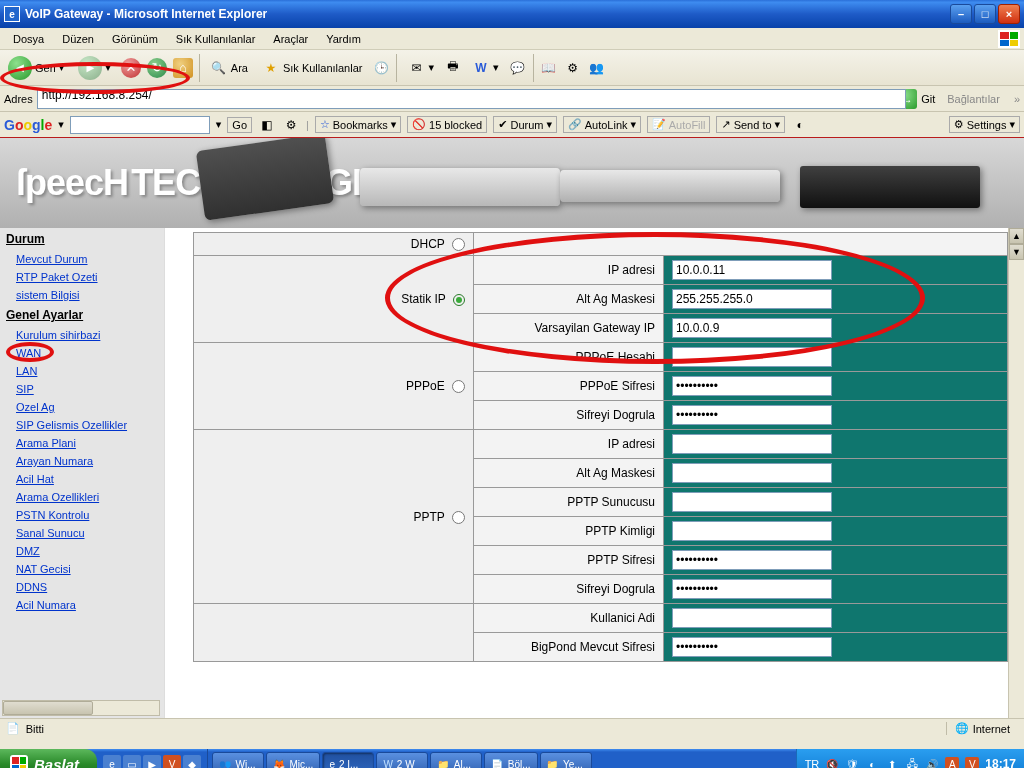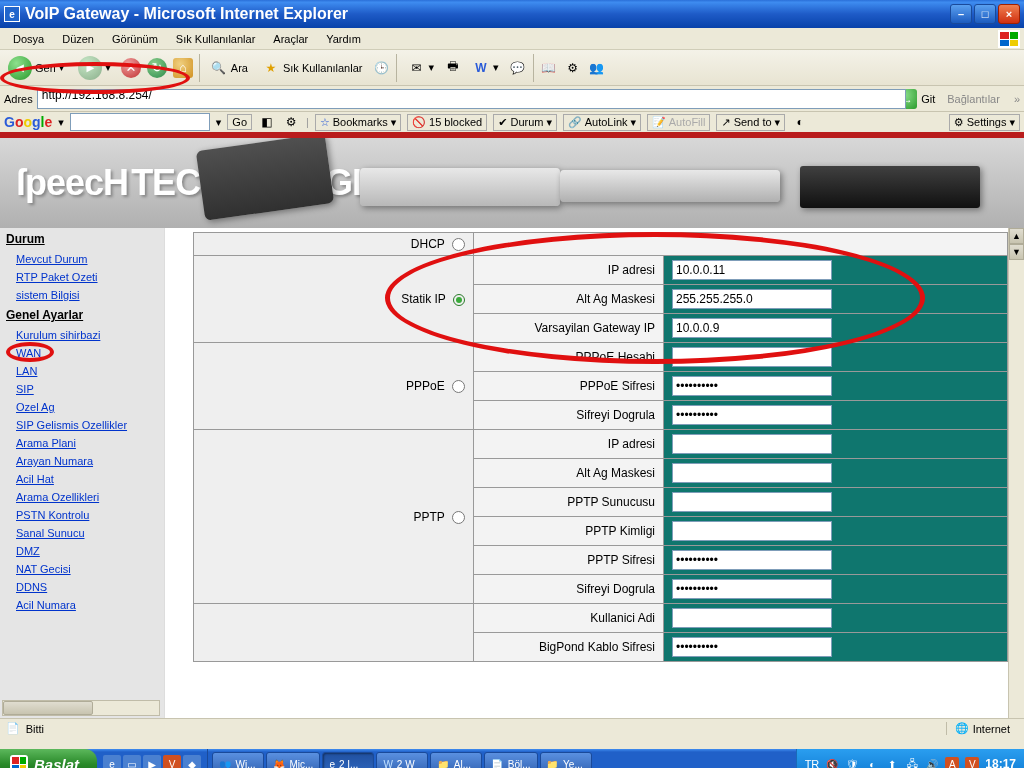--- a/index.html
+++ b/index.html
@@ -1,21 +1,21 @@
 <!DOCTYPE html>
 <html><head>
 <meta charset="utf-8">
 <style>
 * { margin: 0; padding: 0; box-sizing: border-box; font-family: Tahoma, sans-serif; }
 body { width: 1024px; height: 768px; overflow: hidden; background: #ece9d8; font-size: 11px; }
 
 
 .titlebar { height: 28px; background: linear-gradient(to bottom, #2a6fd8 0%, #3e8cf0 8%, #1e5bc7 50%, #0842aa 100%); display: flex; align-items: center; padding: 0 4px; color: white; }
 .titlebar .ie-icon { width: 16px; height: 16px; background: #2266cc; border: 1px solid #fff; margin-right: 5px; display: inline-flex; align-items: center; justify-content: center; font-size: 10px; font-weight: bold; }
-.titlebar .title { flex: 1; font-size: 16px; font-weight: bold; }
+.titlebar .title { flex: 1; font-size: 12px; font-weight: bold; }
 .win-btns { display: flex; gap: 2px; }
 .win-btn { width: 22px; height: 20px; border-radius: 3px; display: flex; align-items: center; justify-content: center; font-size: 11px; font-weight: bold; color: white; }
 .win-btn.min, .win-btn.max { background: linear-gradient(to bottom,#5aa0f0,#1c5bbf); border: 1px solid #1a4a9a; }
 .win-btn.close { background: linear-gradient(to bottom,#f08050,#d03010); border: 1px solid #a02000; }
 
 
 .menubar { height: 22px; background: #ece9d8; display: flex; align-items: center; padding: 0 6px; gap: 4px; border-bottom: 1px solid #d0cdb8; position: relative; }
 .menubar .menu-item { padding: 2px 7px; cursor: default; }
 .flag { position: absolute; right: 4px; top: 2px; width: 22px; height: 18px; background: white; display: grid; grid-template-columns: 1fr 1fr; grid-template-rows: 1fr 1fr; gap: 1px; padding: 2px; }
 .flag div:nth-child(1){background:#d22;} .flag div:nth-child(2){background:#0a0;} .flag div:nth-child(3){background:#06c;} .flag div:nth-child(4){background:#ec0;}
@@ -31,21 +31,21 @@
 .tb-home { background: radial-gradient(circle at 35% 30%, #f0d080, #d09020); width:20px;height:20px; border-radius:3px;}
 .tb-sep { width: 1px; height: 28px; background: #b8b4a0; }
 .sm-icon { width: 18px; height: 18px; display: inline-flex; align-items: center; justify-content: center; font-size: 12px; }
 
 
 .addrbar { height: 26px; background: #ece9d8; display: flex; align-items: center; padding: 0 4px; gap: 4px; border-bottom: 1px solid #c8c4b0; }
 .addrbar .addr-input { flex: 1; height: 20px; border: 1px solid #7f9db9; background: white; padding: 0 20px 8px 4px; font-size: 12px; position: relative; }
 .go-btn { width: 20px; height: 20px; background: radial-gradient(circle at 35% 30%, #8de08d, #2a9a2a); border-radius: 3px; display:flex;align-items:center;justify-content:center;color:white;font-weight:bold; }
 
 
-.googlebar { height: 26px; background: #ece9d8; display: flex; align-items: center; padding: 0 4px; gap: 6px; border-bottom: 6px solid #b91c1c; font-size: 11px; }
+.googlebar { height: 26px; background: #ece9d8; display: flex; align-items: center; padding: 0 4px; gap: 6px; border-bottom: 1px solid #b91c1c; font-size: 11px; }
 .google-logo { font-weight: bold; font-size: 14px; }
 .google-logo .g1{color:#2a5bd8;} .google-logo .g2{color:#d22;} .google-logo .g3{color:#ec0;} .google-logo .g4{color:#2a5bd8;} .google-logo .g5{color:#0a0;} .google-logo .g6{color:#d22;}
 .g-input { width: 140px; height: 18px; border: 1px solid #7f9db9; background: white; }
 .g-btn { padding: 1px 4px; border: 1px solid #aaa; background: #ece9d8; display: flex; align-items: center; gap: 3px; cursor: default; }
 .g-sep { color: #999; }
 
 
 .content { position: relative; height: calc(768px - 28px - 22px - 36px - 26px - 26px - 20px - 30px); background: white; display: flex; flex-direction: column; }
 .banner { height: 90px; background: linear-gradient(to bottom,#d8d8d8,#b0b0b0); position: relative; display: flex; align-items: center; padding-left: 16px; overflow: hidden; }
 .banner-logo { color: white; font-size: 36px; font-weight: 900; letter-spacing: -1px; text-shadow: 2px 2px 3px rgba(0,0,0,0.3); font-family: Arial, sans-serif; }
@@ -299,21 +299,21 @@
         <tr>
           <td class="label-cell">Sifreyi Dogrula</td>
           <td class="input-cell"><input type="password" value="●●●●●●●●●●" style=""></td>
         </tr>
         <tr>
           <td class="type-cell" rowspan="2"></td>
           <td class="label-cell">Kullanici Adi</td>
           <td class="input-cell"><input type="text" style=""></td>
         </tr>
         <tr>
-          <td class="label-cell">BigPond Kablo Sifresi</td>
+          <td class="label-cell">BigPond Mevcut Sifresi</td>
           <td class="input-cell"><input type="password" value="●●●●●●●●●●" style=""></td>
         </tr>
       </tbody>
         </table>
     </div>
     <div class="vscroll">
       <div class="arrow">▲</div>
       <div class="track"></div>
       <div class="arrow">▼</div>
     </div>

